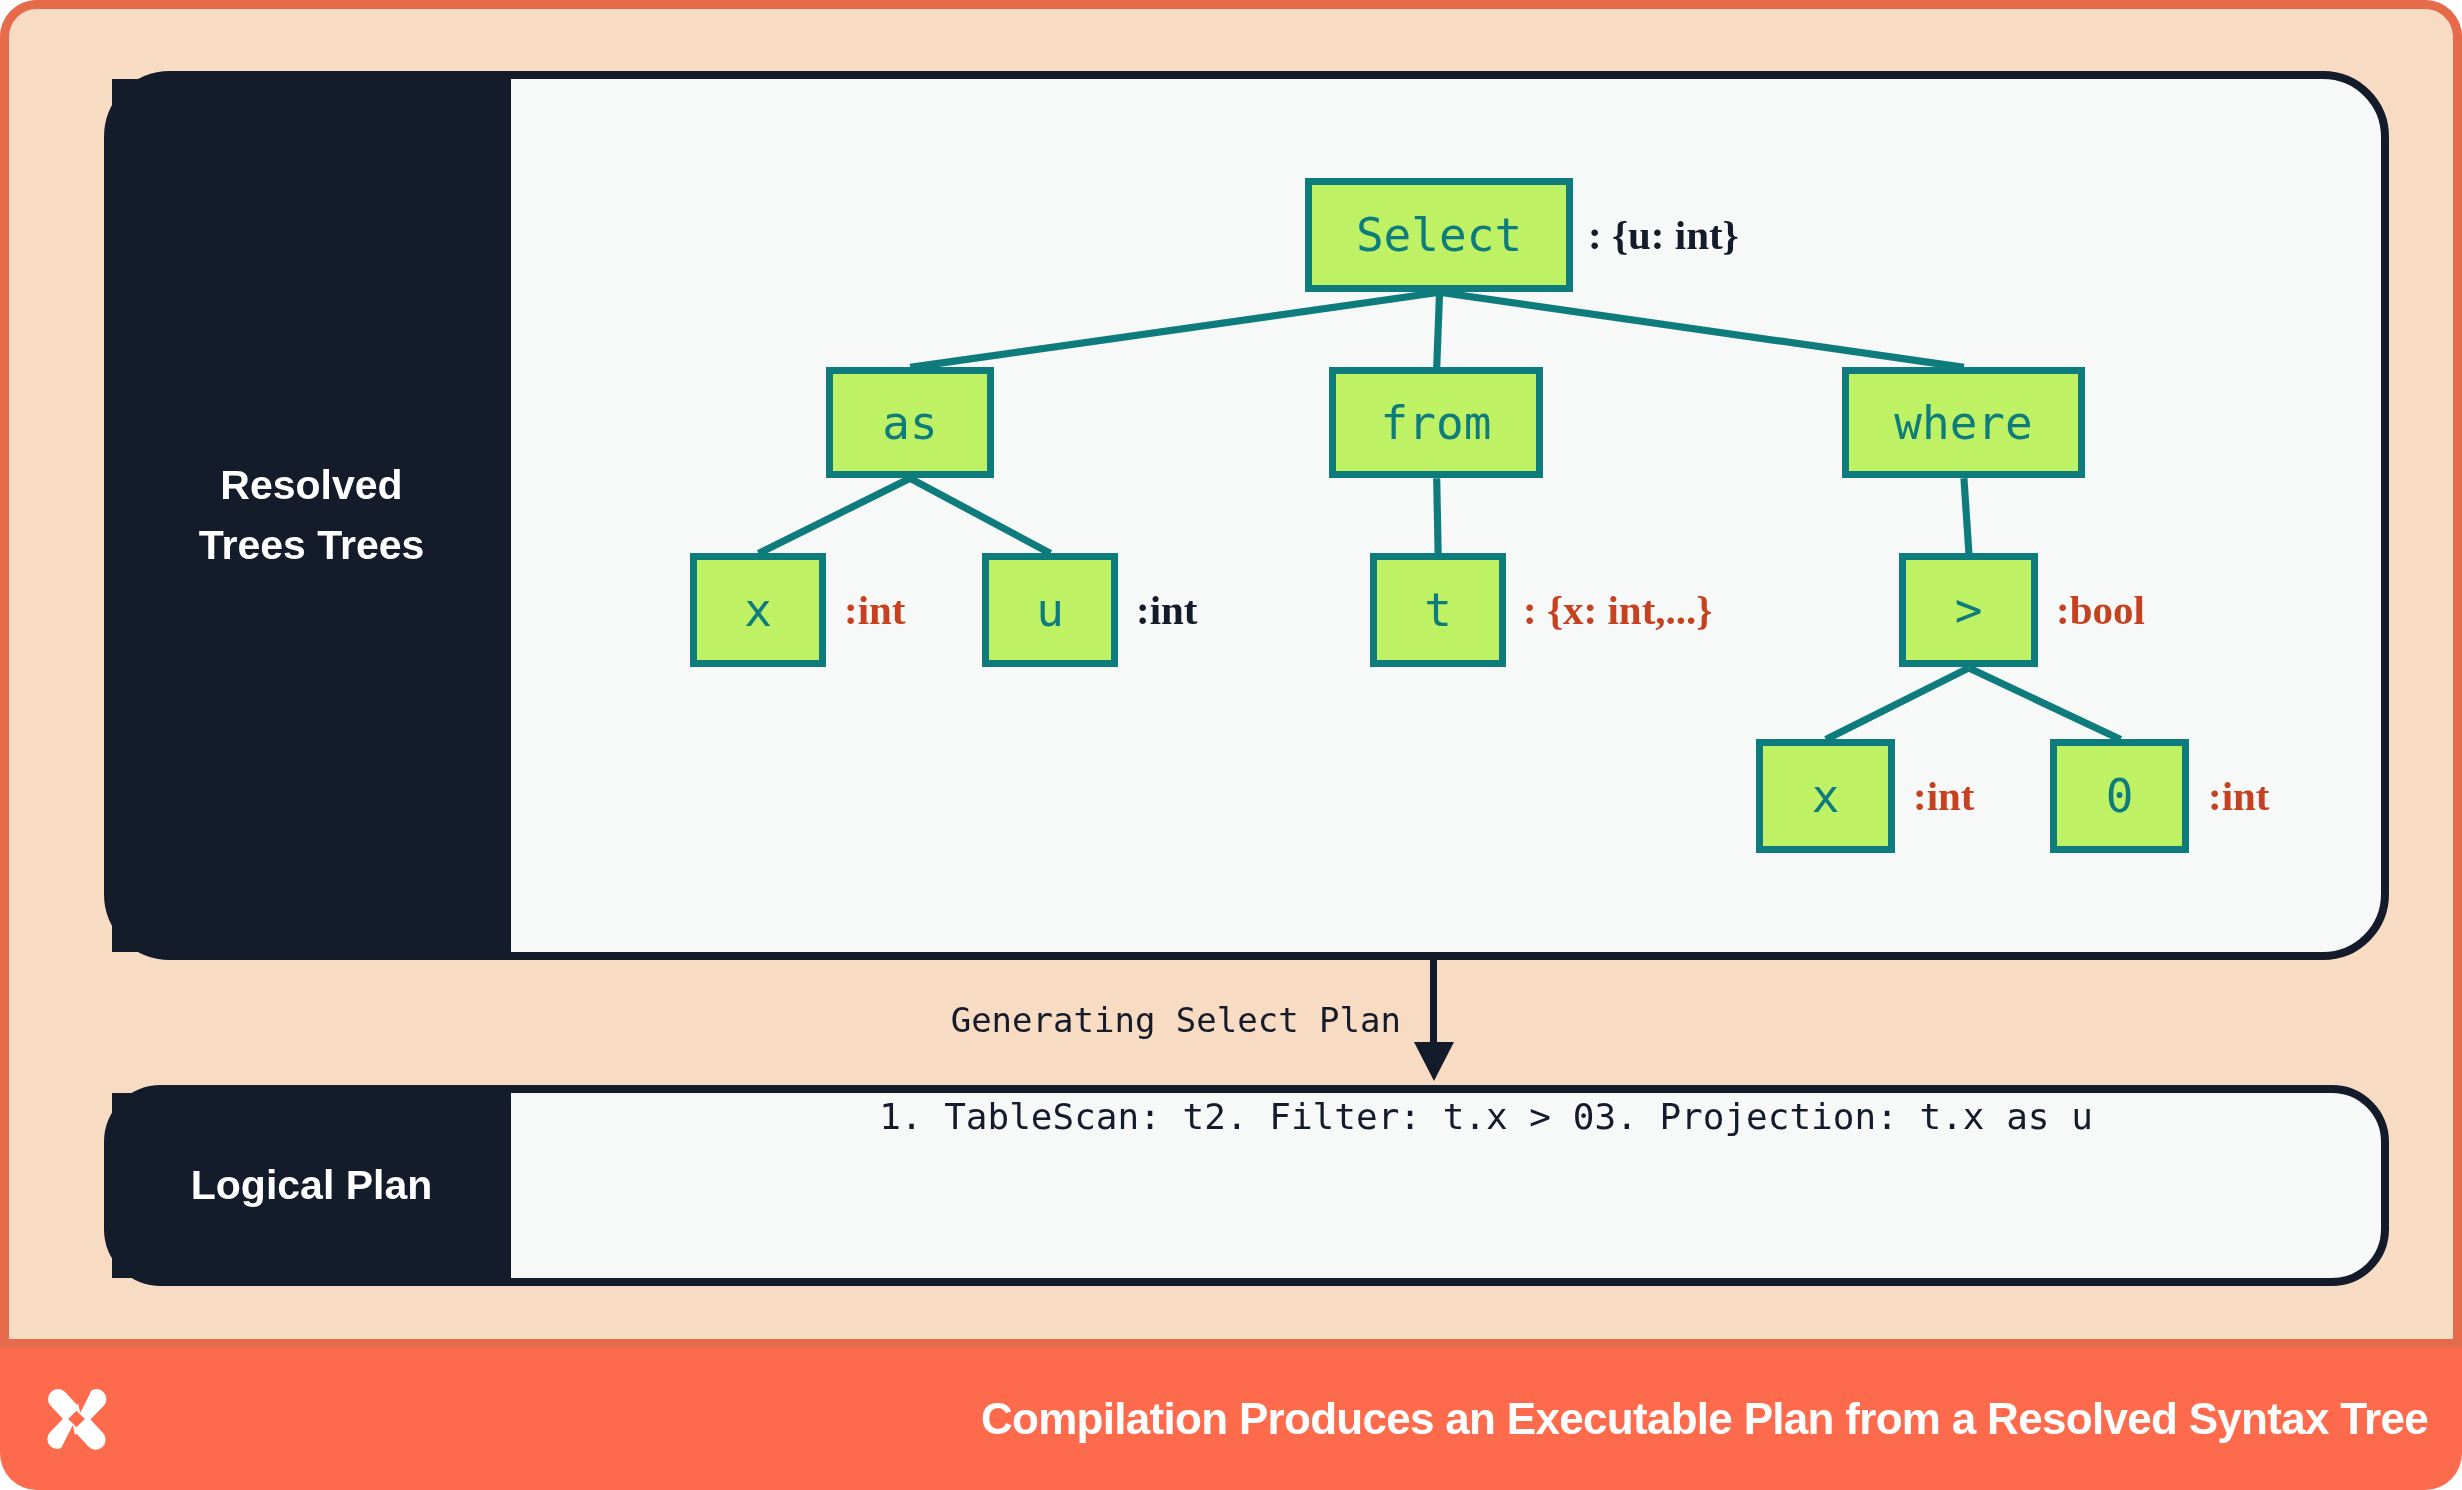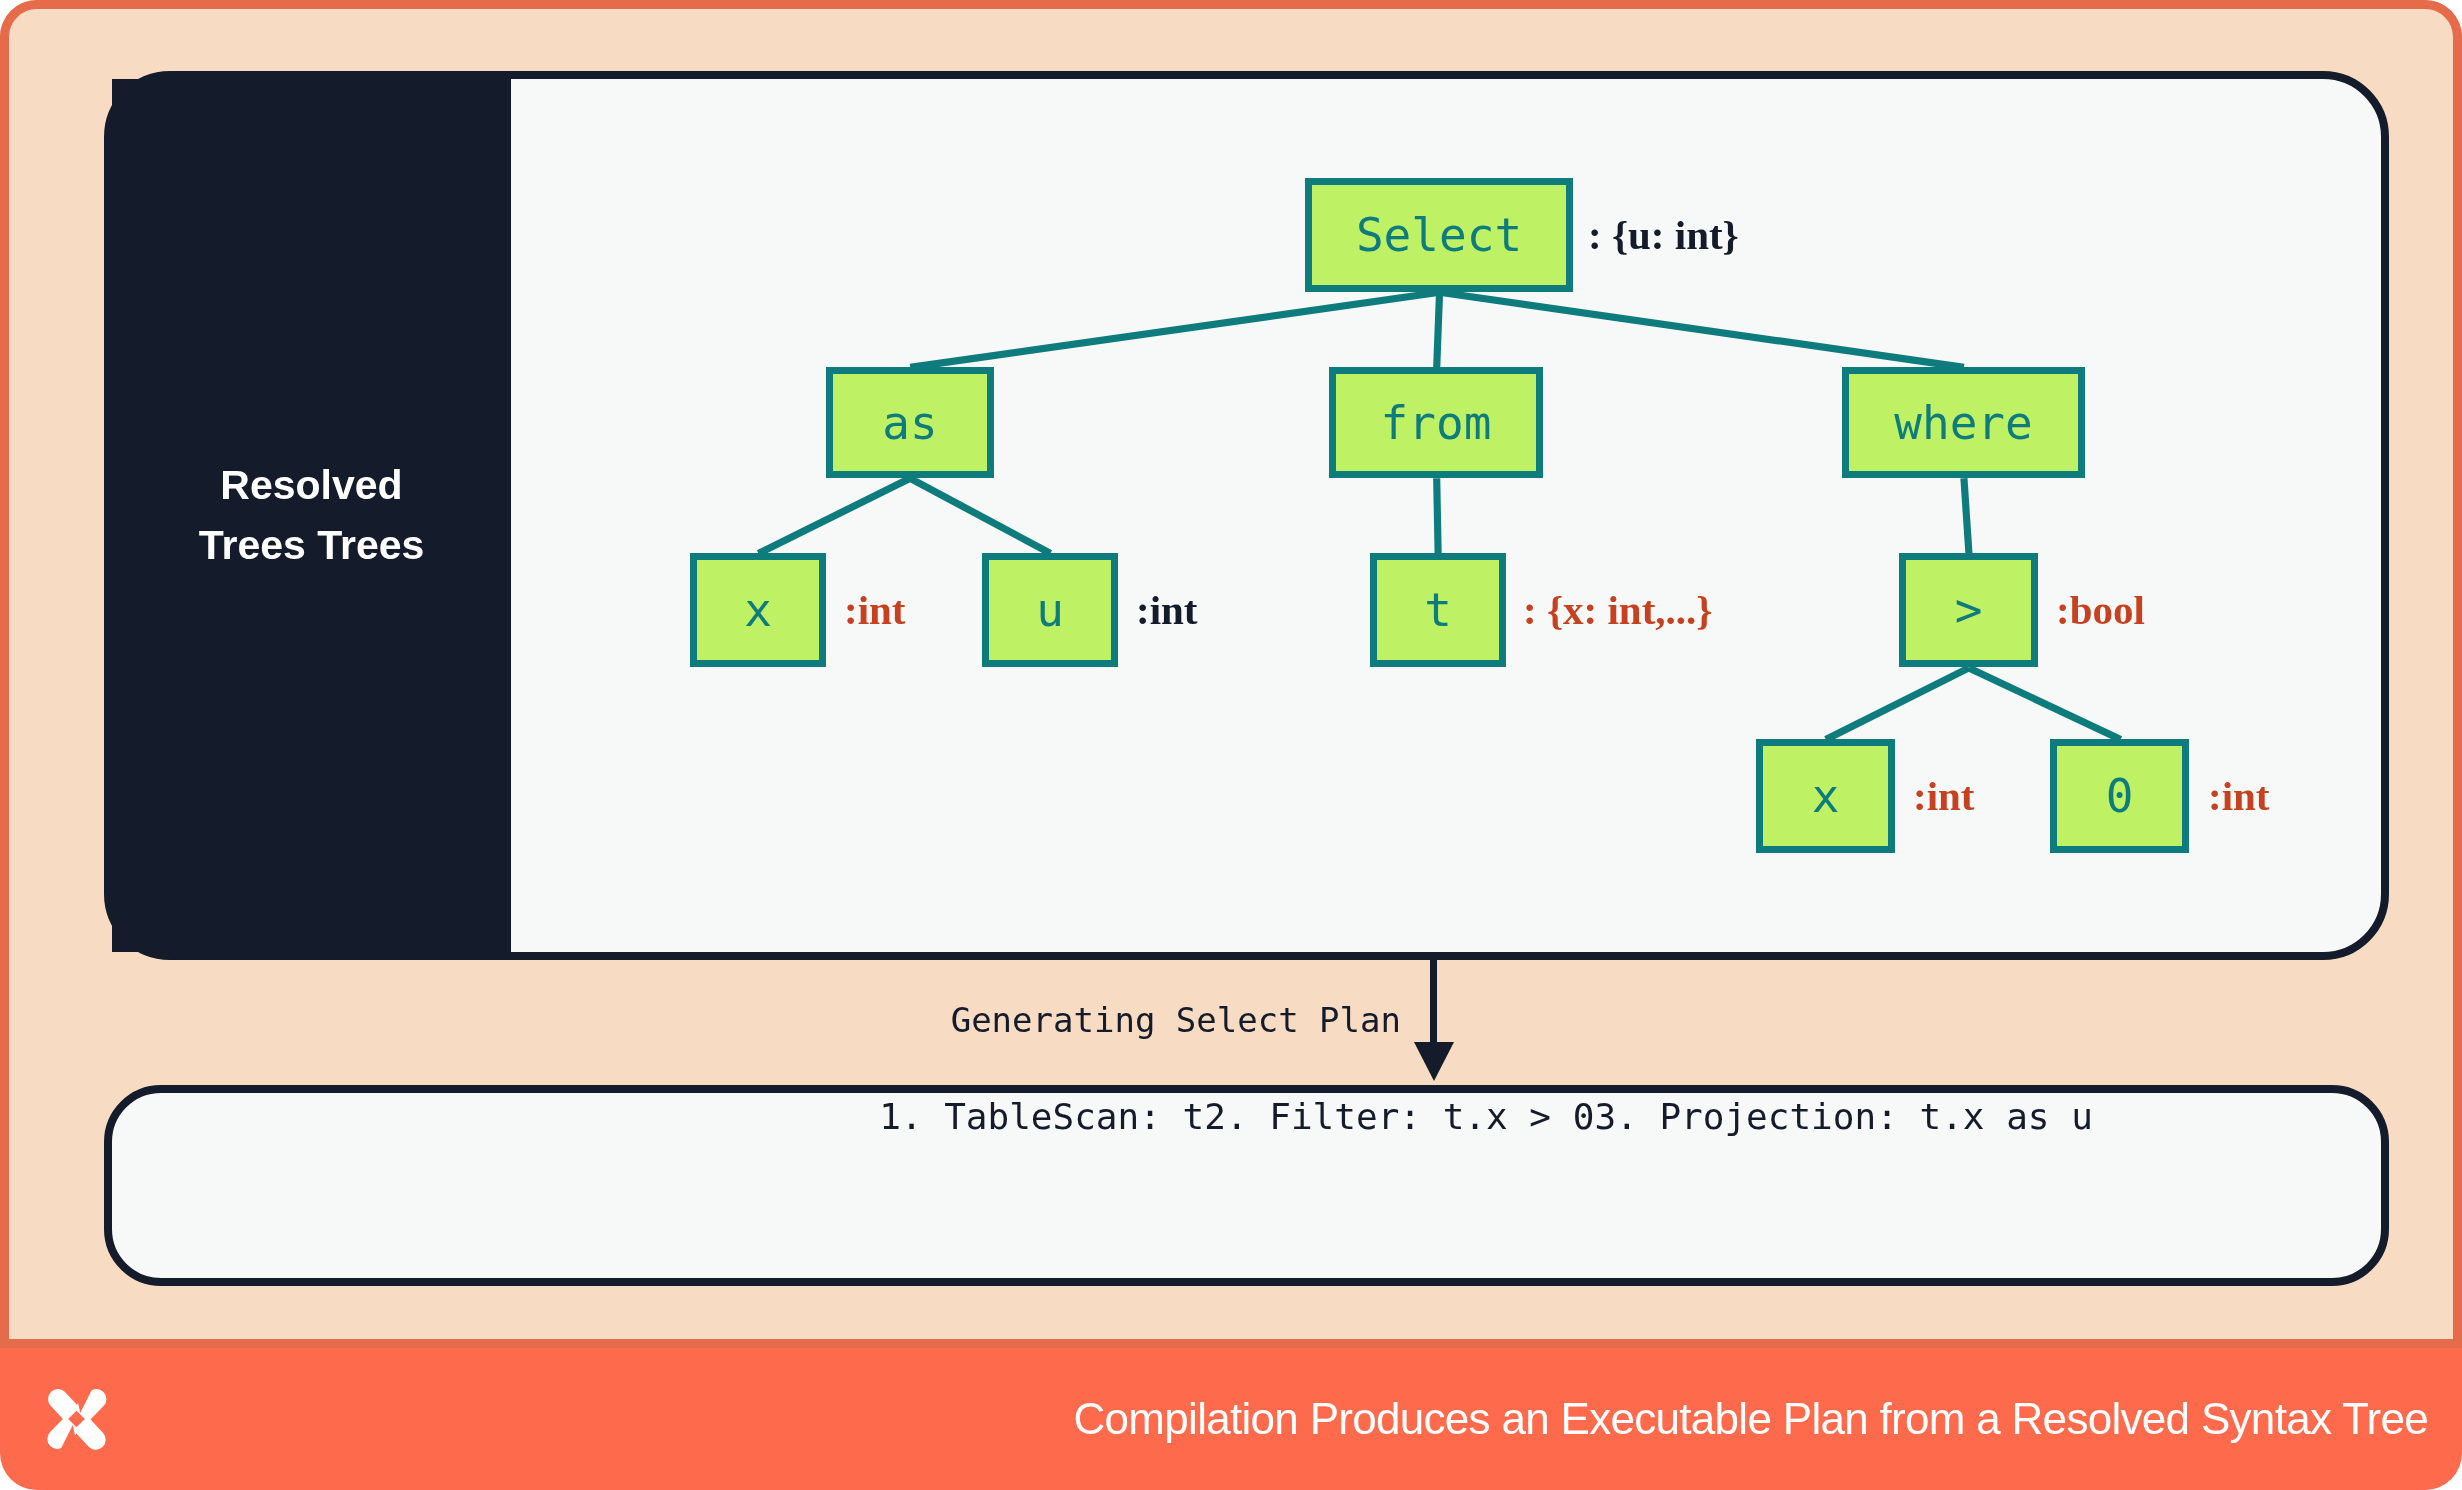--- a/index.html
+++ b/index.html
@@ -98,21 +98,21 @@
   
   .footer{
     position:absolute;left:0;right:0;bottom:0;height:142px;
   }
   .logo{
     position:absolute;left:41px;top:50%;transform:translateY(-50%);
     width:71px;height:71px;
   }
   .footer-title{
     position:absolute;right:34px;top:50%;transform:translateY(-50%);
-    color:#ffffff;font-weight:normal;font-size:44px;letter-spacing:-0.7px;
+    color:#ffffff;font-weight:bold;font-size:44px;letter-spacing:-0.7px;
     white-space:nowrap;
   }
 </style>
 </head>
 <body>
 
 <div class="canvas">
 
   <div class="sheet"></div>
 
@@ -184,20 +184,23 @@
       </div>
       <div class="annot rust" style="left:1697px;top:660px">:int</div>
     </div>
   </section>
 
   <div class="flow-label">Generating Select Plan</div>
   <div class="arrow-shaft"></div>
   <div class="arrow-head"></div>
 
   <section class="panel panel-bottom">
+    <aside class="sidebar">
+      <div class="sidebar-title">Logical Plan</div>
+    </aside>
     <div class="panel-content plan-list">
       <div>1. TableScan: t</div>
       <div>2. Filter: t.x &gt; 0</div>
       <div>3. Projection: t.x as u</div>
     </div>
   </section>
 
   <div class="footer">
     <svg class="logo" viewBox="0 0 96 96">
       <line x1="23" y1="21" x2="74" y2="76" stroke="#ffffff" stroke-width="27" stroke-linecap="round"></line>

